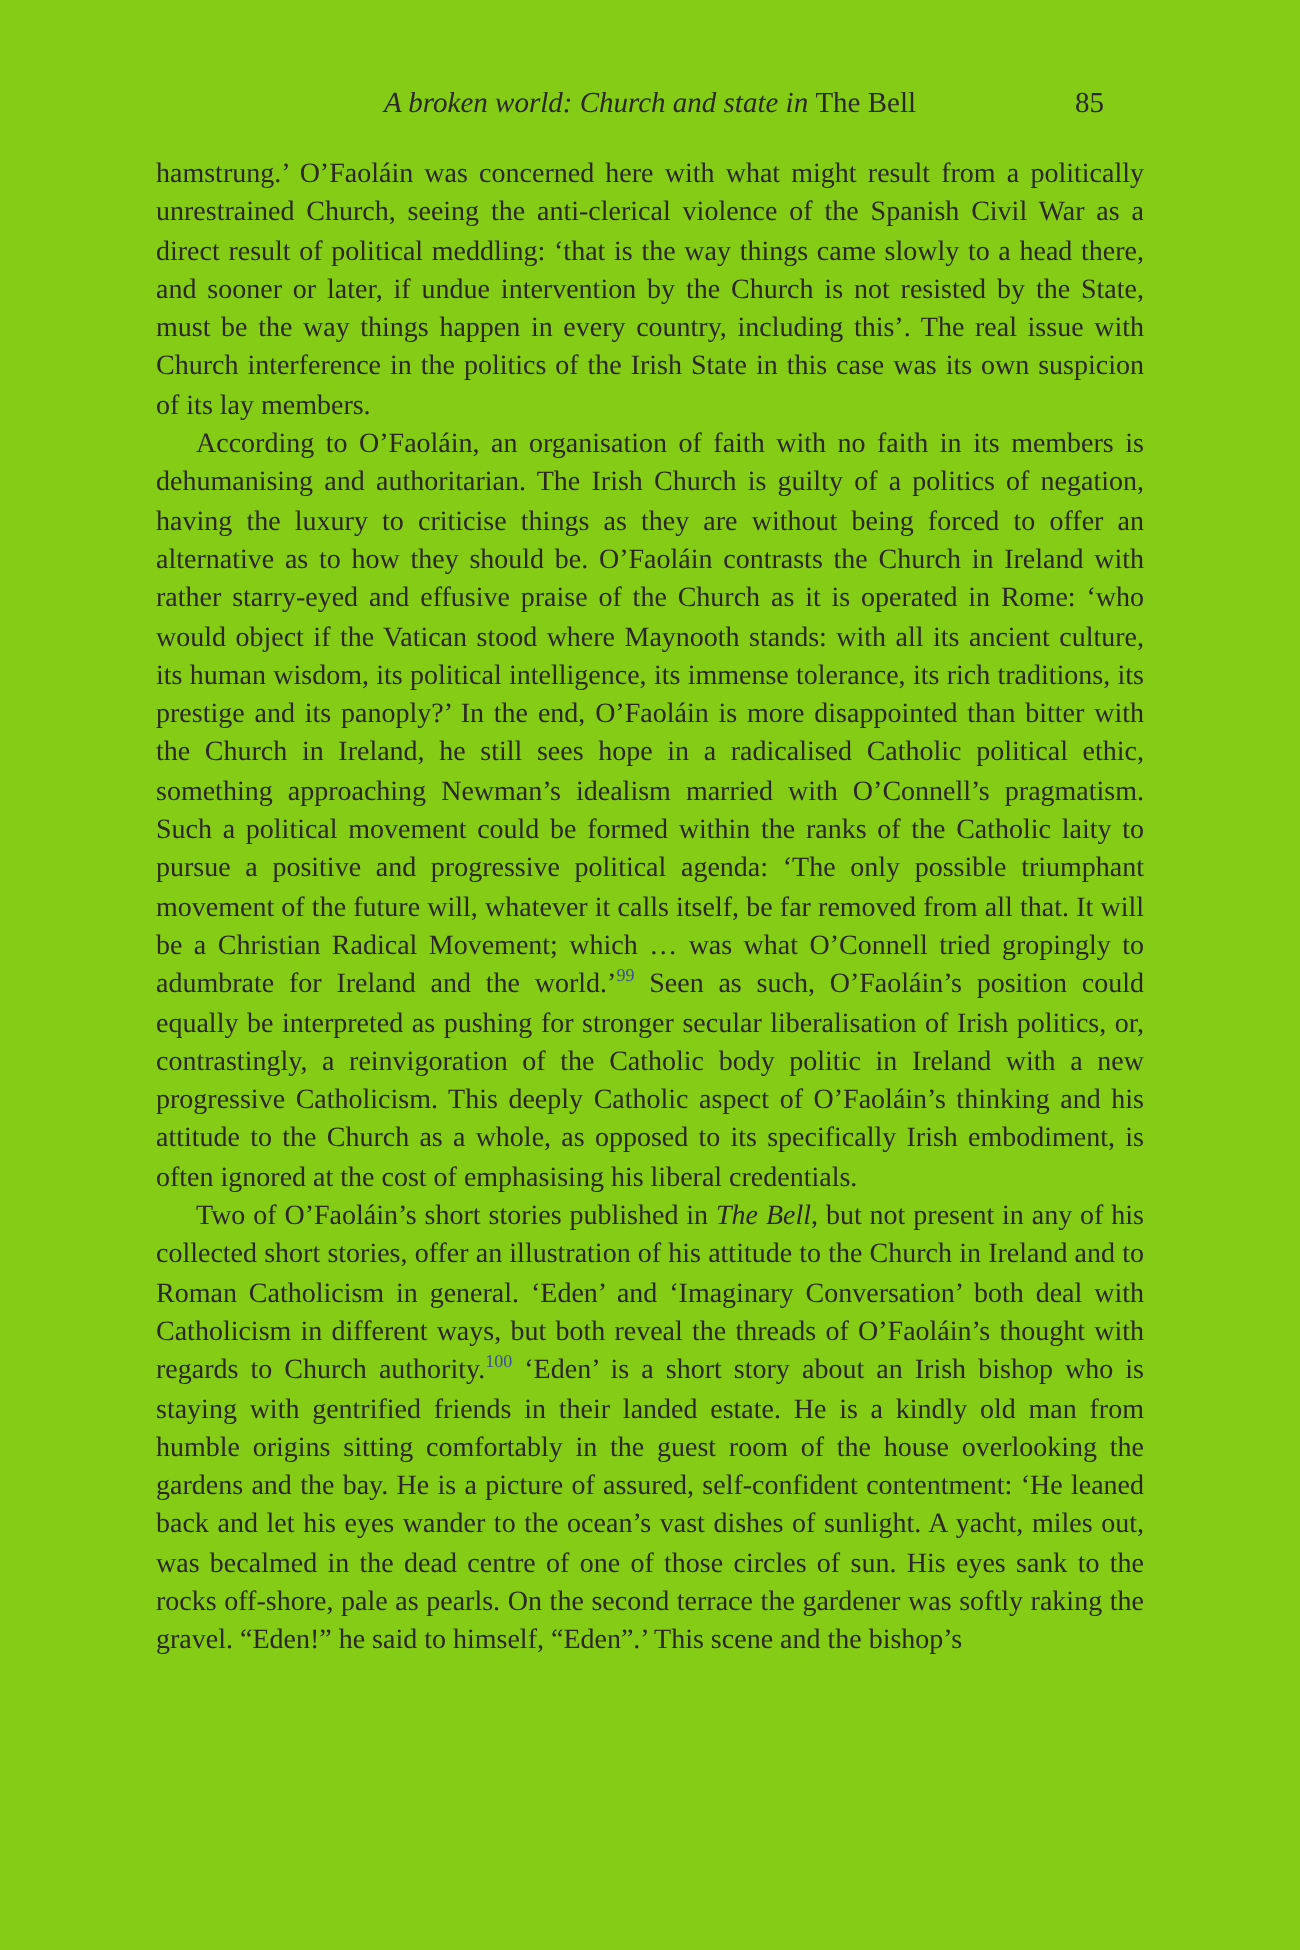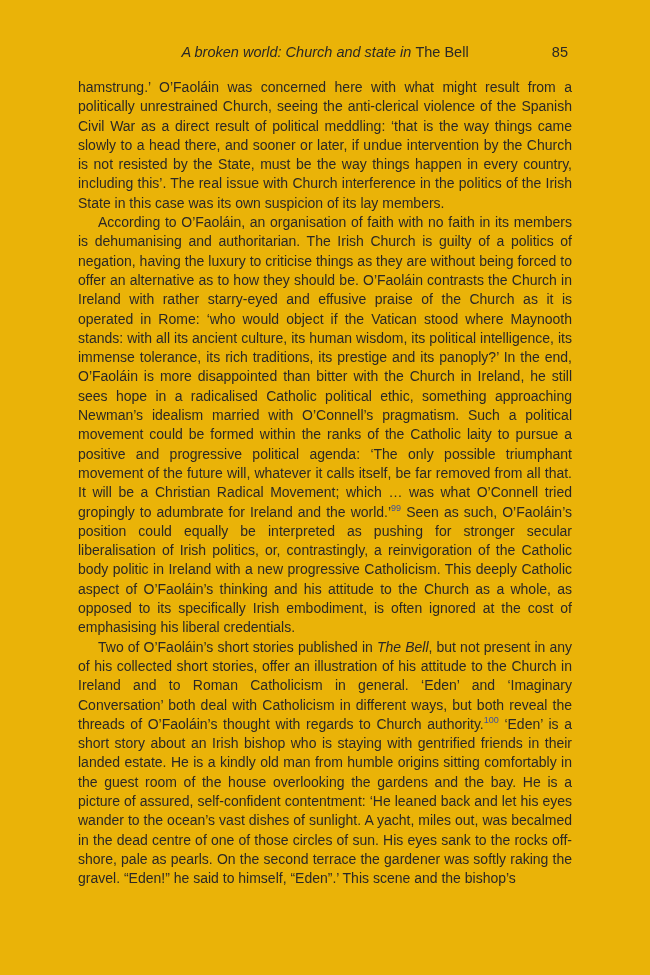--- a/index.html
+++ b/index.html
@@ -4,42 +4,42 @@
 <style>
   html, body {
     margin: 0;
     padding: 0;
     background: #ffffff;
   }
   .page {
     position: relative;
     width: 650px;
     height: 975px;
-    background: #eab308;
-    font-family: Liberation Sans, sans-serif;
+    background: #84cc16;
+    font-family: Liberation Serif, serif;
     color: #2b2826;
     overflow: hidden;
   }
   .header {
     position: absolute;
     top: 43px;
     left: 78px;
     width: 494px;
     font-size: 14.5px;
     line-height: 18px;
   }
   .running-head {
     text-align: center;
   }
   .running-head .ital {
     font-style: italic;
   }
   .pagenum {
     position: absolute;
-    right: 4px;
+    right: 20px;
     top: 0;
     font-size: 14.5px;
     padding-left: 14px;
   }
   .body-text {
     position: absolute;
     top: 78px;
     left: 78px;
     width: 494px;
     font-size: 14px;

